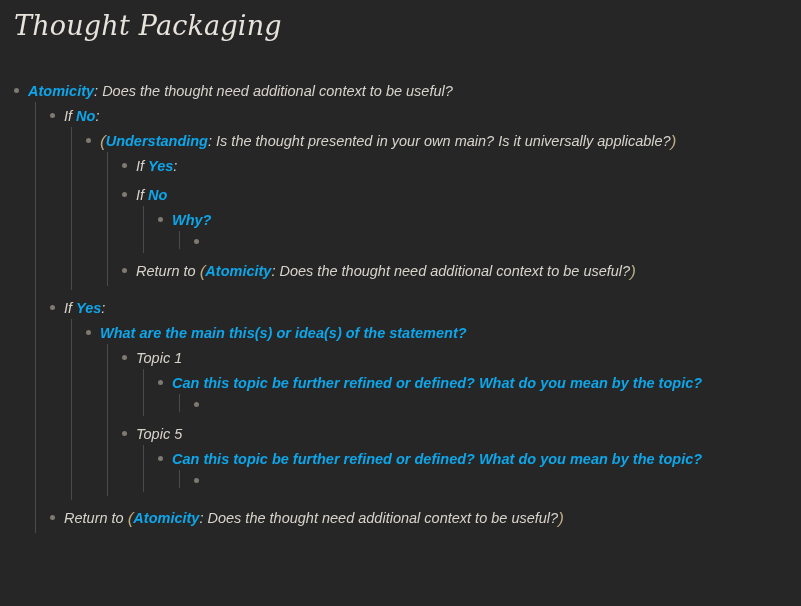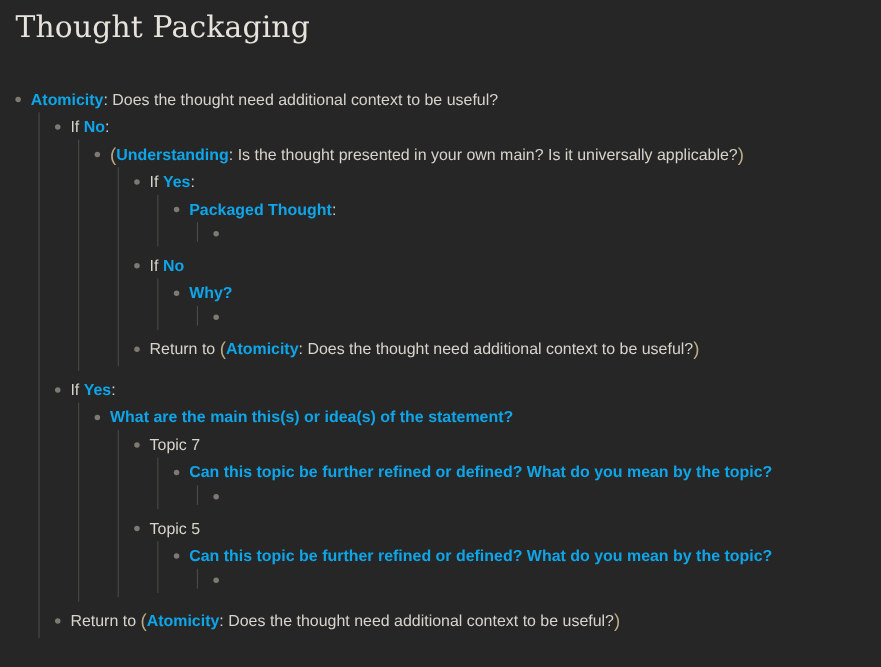--- a/index.html
+++ b/index.html
@@ -14,20 +14,21 @@
     font-family: "Liberation Sans", sans-serif;
     color: #d8d4cc;
     -webkit-font-smoothing: antialiased;
   }
   .page {
     position: relative;
     width: 801px;
     height: 582px;
     box-sizing: border-box;
     padding: 0 12px;
+    font-style: italic;
   }
   .title {
     font-family: "DejaVu Serif", serif;
     font-size: 27px;
     font-weight: 400;
     color: #e7e3dc;
     letter-spacing: 0.2px;
     margin: 0;
     padding: 8px 0 0 2px;
     line-height: 1.3;
@@ -81,40 +82,34 @@
 <body>
 
 <div class="page">
   <h1 class="title">Thought Packaging</h1>
   <div id="outline-root">
       <div class="spacer-top"></div>
       <ul class="outline">
         <li class="node"><span class="bullet"></span><span class="txt"><span class="bold">Atomicity</span><span class="">: Does the thought need additional context to be useful?</span></span><ul>
             <li class="node"><span class="bullet"></span><span class="txt"><span class="">If </span><span class="bold">No</span><span class="">:</span></span><ul>
                 <li class="node"><span class="bullet"></span><span class="txt"><span class="paren">(</span><span class="bold">Understanding</span><span class="">: Is the thought presented in your own main? Is it universally applicable?</span><span class="paren">)</span></span><ul>
-                    <li class="node"><span class="bullet"></span><span class="txt"><span class="">If </span><span class="bold">Yes</span><span class="">:</span></span><ul>
-                        <li class="node"><span class="bullet"></span><span class="txt"><span class="bold">Packaged Thought</span><span class="">:</span></span><ul>
-                            <li class="node empty">
-                              <span class="bullet"></span>
-                            </li>
-                          </ul></li>
-                      </ul></li>
+                    <li class="node"><span class="bullet"></span><span class="txt"><span class="">If </span><span class="bold">Yes</span><span class="">:</span></span></li>
                     <li class="node"><span class="bullet"></span><span class="txt"><span class="">If </span><span class="bold">No</span></span><ul>
                         <li class="node"><span class="bullet"></span><span class="txt"><span class="bold">Why?</span></span><ul>
                             <li class="node empty">
                               <span class="bullet"></span>
                             </li>
                           </ul></li>
                       </ul></li>
                     <li class="node"><span class="bullet"></span><span class="txt"><span class="">Return to </span><span class="paren">(</span><span class="bold">Atomicity</span><span class="">: Does the thought need additional context to be useful?</span><span class="paren">)</span></span></li>
                   </ul></li>
               </ul></li>
             <li class="node"><span class="bullet"></span><span class="txt"><span class="">If </span><span class="bold">Yes</span><span class="">:</span></span><ul>
                 <li class="node"><span class="bullet"></span><span class="txt"><span class="bold">What are the main this(s) or idea(s) of the statement?</span></span><ul>
-                    <li class="node"><span class="bullet"></span><span class="txt"><span class="">Topic 7</span></span><ul>
+                    <li class="node"><span class="bullet"></span><span class="txt"><span class="">Topic 1</span></span><ul>
                         <li class="node"><span class="bullet"></span><span class="txt"><span class="bold">Can this topic be further refined or defined? What do you mean by the topic?</span></span><ul>
                             <li class="node empty">
                               <span class="bullet"></span>
                             </li>
                           </ul></li>
                       </ul></li>
                     <li class="node"><span class="bullet"></span><span class="txt"><span class="">Topic 5</span></span><ul>
                         <li class="node"><span class="bullet"></span><span class="txt"><span class="bold">Can this topic be further refined or defined? What do you mean by the topic?</span></span><ul>
                             <li class="node empty">
                               <span class="bullet"></span>

